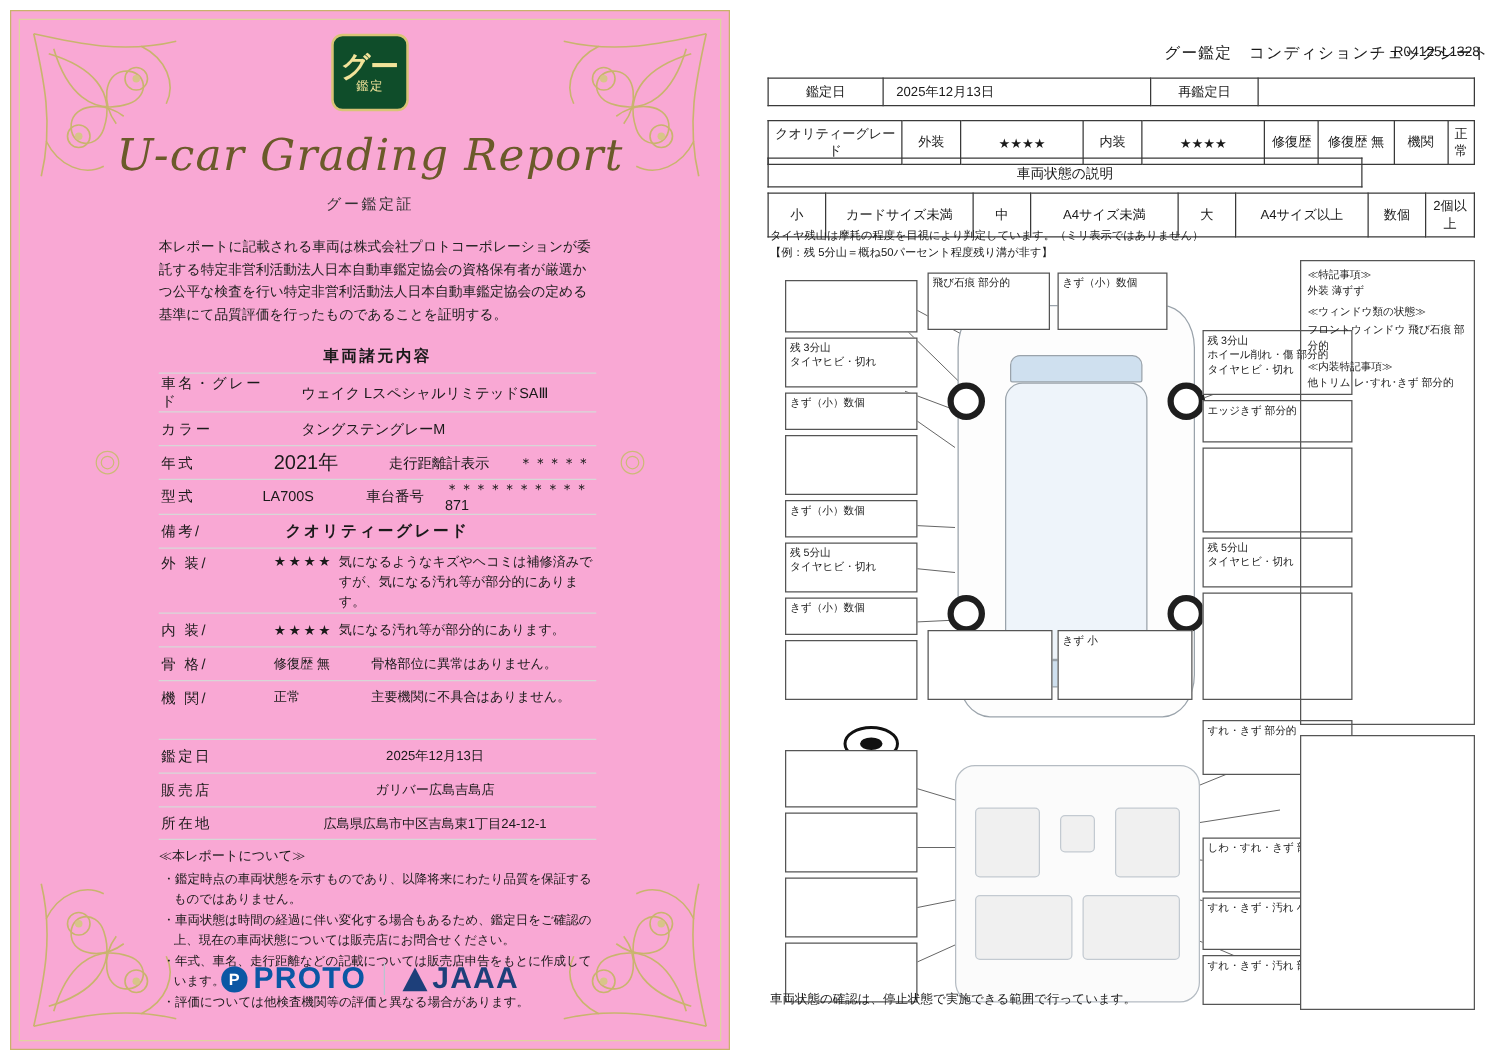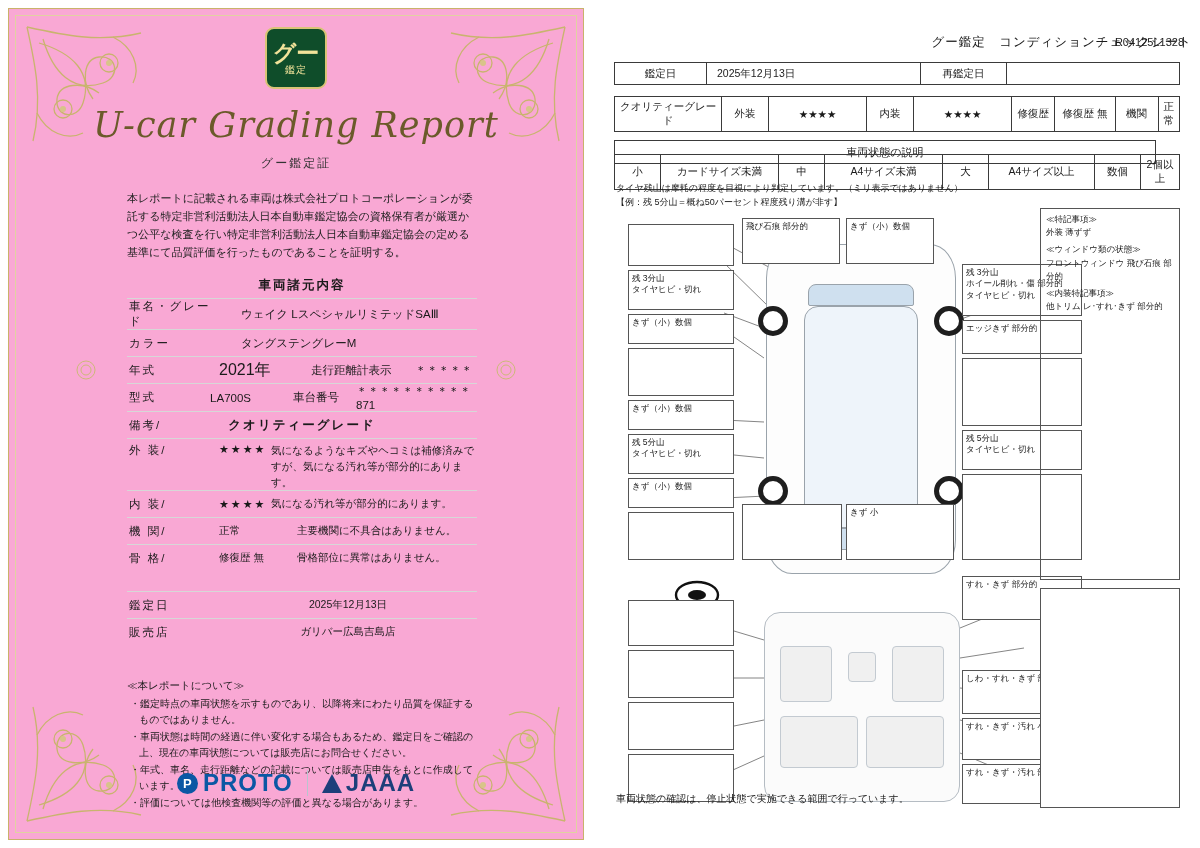--- a/index.html
+++ b/index.html
@@ -110,21 +110,21 @@
   table.g { border-collapse:collapse; }
   table.g td { border:1px solid #3a3a3a; font-size:10.5px; padding:3px 5px; }
   .c { text-align:center; }
 
   .t-date { position:absolute; left:10px; top:54px; width:566px; }
   .t-date td { height:22px; }
 
   .t-grade { position:absolute; left:10px; top:88px; width:566px; }
   .t-grade td { height:22px; }
 
-  .t-desc { position:absolute; left:10px; top:132px; width:542px; }
+  .t-desc { position:absolute; left:10px; top:118px; width:476px; }
   .t-desc .hd { height:23px; font-size:11px; }
   .t-size { position:absolute; left:10px; top:146px; width:566px; }
   .t-size td { height:21px; }
 
   .tyre-note { position:absolute; left:12px; top:174px; font-size:9px; line-height:1.5; }
 
   .diagram {
     position:absolute; left:10px; top:200px; width:566px; height:600px;
   }
   .dbox {
@@ -293,39 +293,43 @@
         <div class="lbl">外 装/</div>
         <div class="stars" style="width:52px">★★★★</div>
         <div style="flex:1;font-size:10.5px;line-height:1.5">気になるようなキズやヘコミは補修済みですが、気になる汚れ等が部分的にあります。</div>
       </div>
       <div class="row">
         <div class="lbl">内 装/</div>
         <div class="stars" style="width:52px">★★★★</div>
         <div style="flex:1;font-size:10.5px">気になる汚れ等が部分的にあります。</div>
       </div>
       <div class="row">
+        <div class="lbl">骨 格/</div>
+        <div style="width:78px;font-size:10.5px">修復歴 無</div>
+        <div style="flex:1;font-size:10.5px">骨格部位に異常はありません。</div>
+      </div>
+      <div class="row">
         <div class="lbl">機 関/</div>
         <div style="width:78px;font-size:10.5px">正常</div>
         <div style="flex:1;font-size:10.5px">主要機関に不具合はありません。</div>
       </div>
-      <div class="row">
-        <div class="lbl">骨 格/</div>
-        <div style="width:78px;font-size:10.5px">修復歴 無</div>
-        <div style="flex:1;font-size:10.5px">骨格部位に異常はありません。</div>
-      </div>
     </div>
 
     <div class="tbl" style="top:582px">
       <div class="row">
         <div class="lbl">鑑定日</div>
         <div class="val c" style="text-align:center;font-size:10.5px">2025年12月13日</div>
       </div>
       <div class="row">
         <div class="lbl">販売店</div>
         <div class="val" style="text-align:center;font-size:10.5px">ガリバー広島吉島店</div>
+      </div>
+      <div class="row" style="border-bottom:1px solid #d7d7d7">
+        <div class="lbl">所在地</div>
+        <div class="val" style="text-align:center;font-size:10.5px">広島県広島市中区吉島東1丁目24-12-1</div>
       </div>
     </div>
 
     <div class="notes" style="top:668px">
       <div class="nh">≪本レポートについて≫</div>
       <ul>
         <li>鑑定時点の車両状態を示すものであり、以降将来にわたり品質を保証するものではありません。</li>
         <li>車両状態は時間の経過に伴い変化する場合もあるため、鑑定日をご確認の上、現在の車両状態については販売店にお問合せください。</li>
         <li>年式、車名、走行距離などの記載については販売店申告をもとに作成しています。</li>
         <li>評価については他検査機関等の評価と異なる場合があります。</li>

